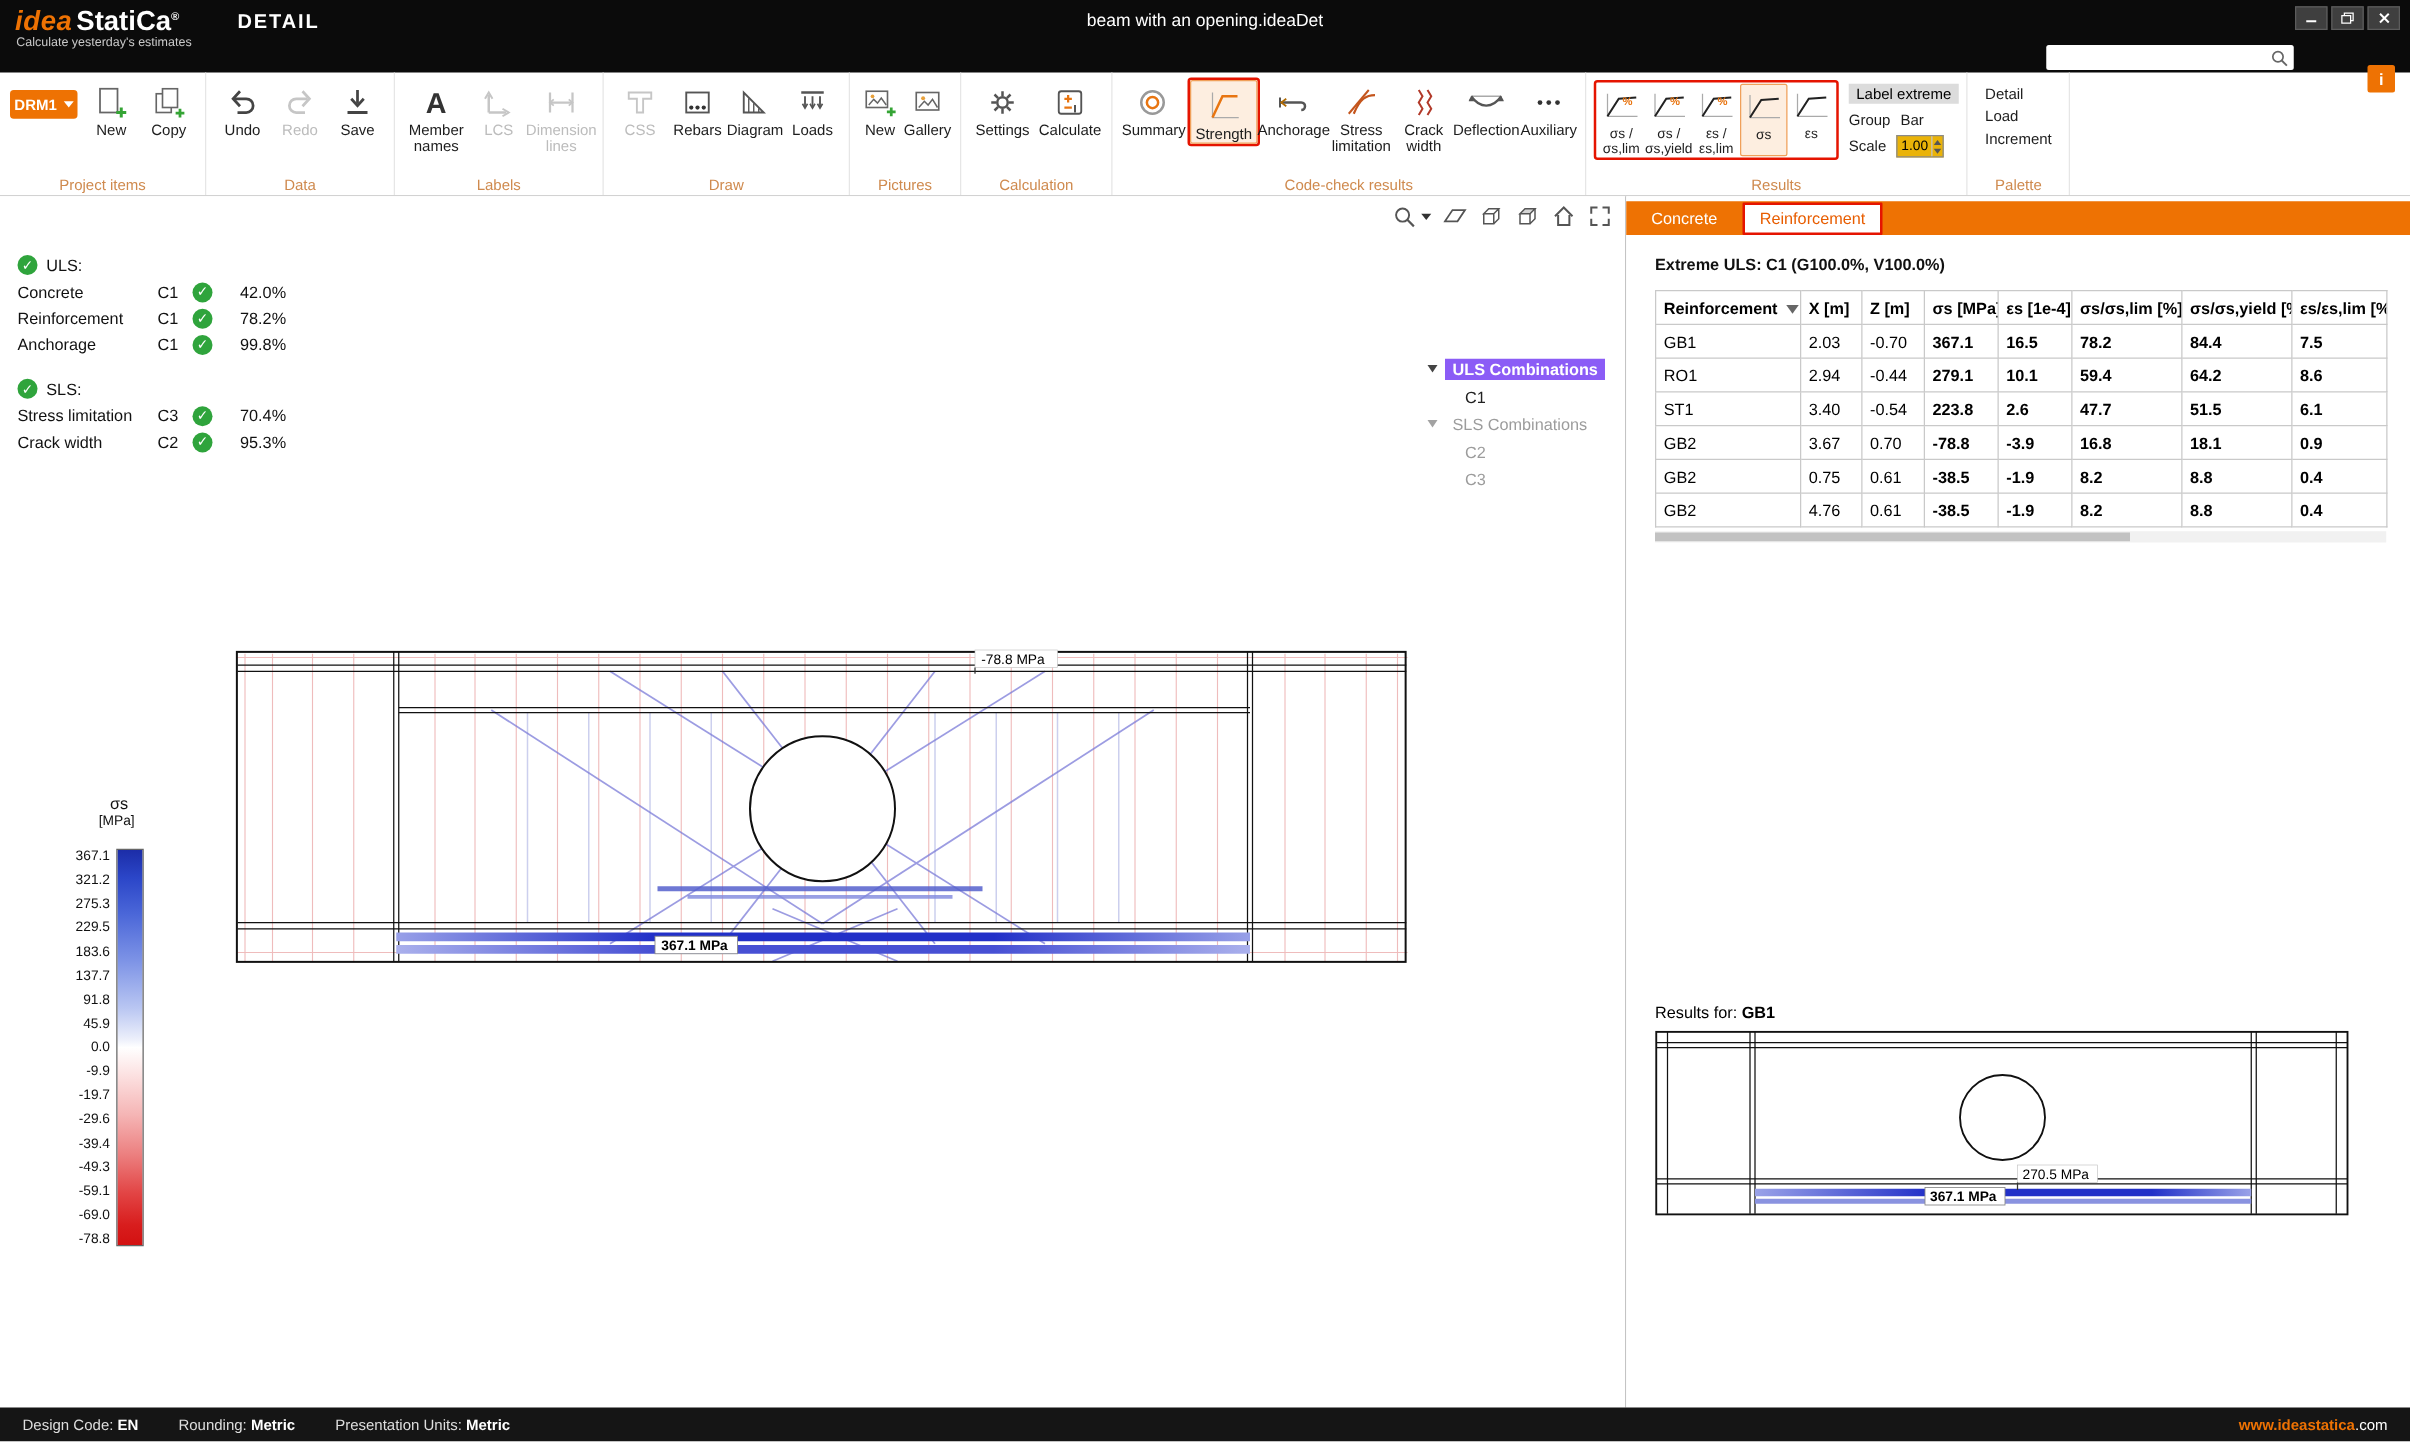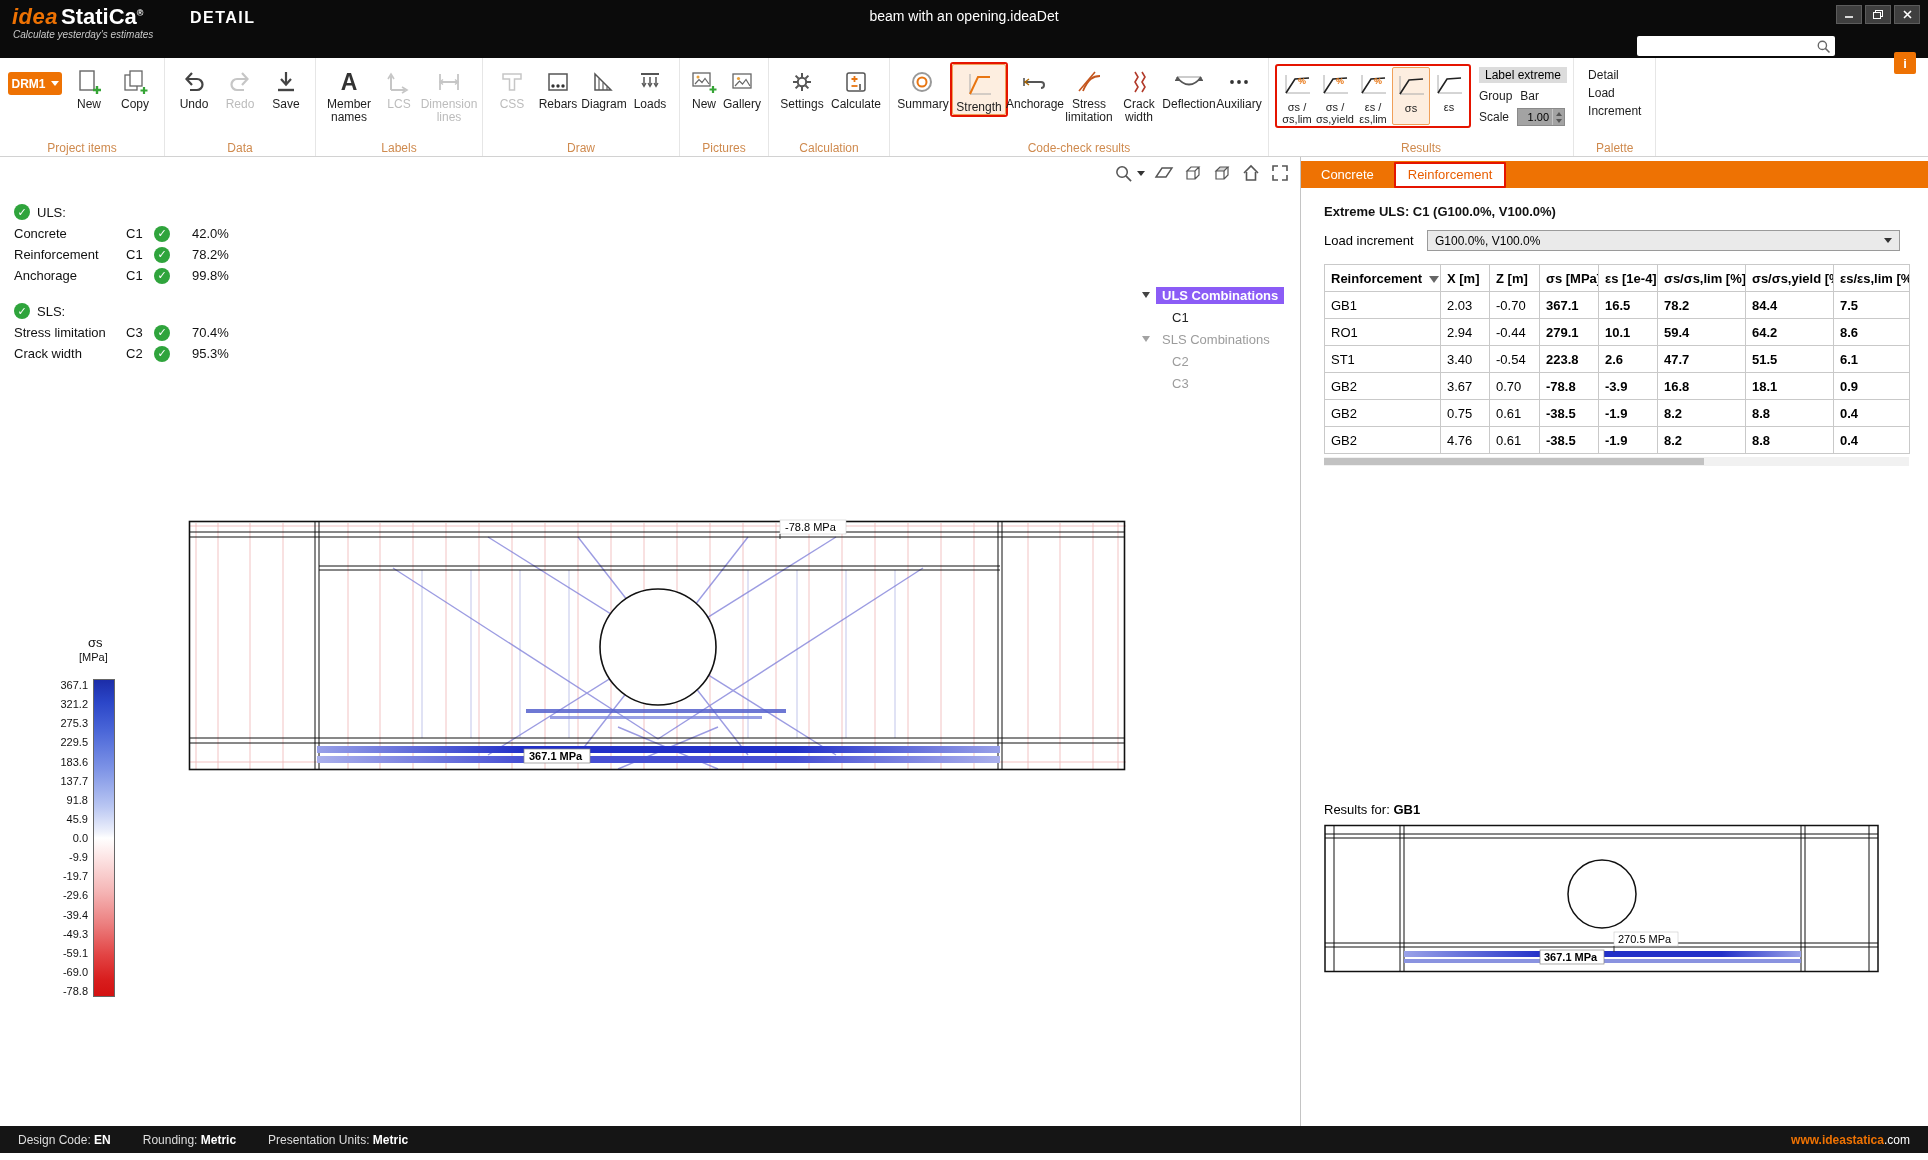--- a/index.html
+++ b/index.html
@@ -6,21 +6,21 @@
 body{font-family:"Liberation Sans",sans-serif;background:#e9e9e9}
 .app{position:relative;width:1928px;height:1160px;background:#fff;overflow:hidden}
 
 
 .header{position:absolute;top:0;left:0;width:100%;height:62px;background:#0b0b0b;color:#fff}
 .logo{position:absolute;left:12px;top:4px;font-size:22px;font-weight:bold;white-space:nowrap}
 .logo-idea{color:#ee7203;font-style:italic;letter-spacing:.5px}
 .logo-statica{color:#fff;margin-left:3px}
 .logo-reg{font-size:9px;vertical-align:super}
 .module{position:absolute;left:190px;top:9px;font-size:16px;font-weight:bold;letter-spacing:1.5px}
-.tagline{position:absolute;left:13px;top:29px;font-size:10px;font-style:italic;color:#c9c9c9}
+.tagline{position:absolute;left:13px;top:29px;font-size:10px;color:#c9c9c9}
 .doc-title{position:absolute;top:8px;left:0;width:100%;text-align:center;font-size:14px;color:#fff}
 .win-controls{position:absolute;right:8px;top:5px;display:flex;gap:3px}
 .win-btn{width:26px;height:19px;background:#3f3f3f;border:1px solid #5c5c5c;display:flex;align-items:center;justify-content:center;cursor:default}
 .tabrow{position:absolute;left:222px;top:34px;display:flex;gap:6px;height:24px}
 .tab{width:98px;text-align:center;line-height:24px;font-size:13px;background:#4e4e4e;color:#fff;border-radius:2px 2px 0 0;cursor:default}
 .tab.active{background:linear-gradient(#f58220,#e66a00);font-weight:bold}
 .search-box{position:absolute;left:1637px;top:36px;width:198px;height:20px;background:#fff;border-radius:2px;display:flex;align-items:center;padding:0 4px}
 .search-box input{flex:1;border:none;outline:none;font-size:12px;background:transparent}
 .info-btn{position:absolute;left:1894px;top:52px;width:22px;height:22px;background:#ee7203;color:#fff;font-weight:bold;font-size:13px;display:flex;align-items:center;justify-content:center;border-radius:2px;z-index:8}
 
@@ -41,21 +41,21 @@
 .callout{border:2px solid #e51400;border-radius:3px}
 .rbtn.active-tool{border:1px solid #f0a05a;background:#fdeee0;border-radius:2px}
 .res-btns{display:flex;padding:1px;margin-top:2px}
 .res-btn{display:flex;flex-direction:column;align-items:center;width:38px;padding-top:2px;cursor:default}
 .res-btn .rlabel{font-size:11px;line-height:12px}
 .res-btn.active-res{border:1px solid #f0a05a;background:#fdeee0;border-radius:2px}
 .res-opts{display:flex;flex-direction:column;gap:3px;margin-left:8px;margin-top:4px;font-size:12px}
 .res-row{display:flex;align-items:center;gap:8px;height:18px}
 .chip-extreme{background:#dcdcdc;padding:1px 6px}
 .opt-txt{color:#1d1d1d}
-.spin{display:inline-flex;border:1px solid #8a8a8a;height:18px;width:48px;background:#a3a3a3}
+.spin{display:inline-flex;border:1px solid #8a8a8a;height:18px;width:38px;background:#eab308}
 .spin-val{flex:1;font-size:11px;padding:2px 3px;text-align:right}
 .spin-btns{width:12px;border-left:1px solid #c4c4c4;display:flex;flex-direction:column;align-items:center;justify-content:center;gap:3px}
 .tri-up{width:0;height:0;border-left:3px solid transparent;border-right:3px solid transparent;border-bottom:4px solid #555}
 .tri-dn{width:0;height:0;border-left:3px solid transparent;border-right:3px solid transparent;border-top:4px solid #555}
 .pal-col{display:flex;flex-direction:column;gap:4px;margin-top:6px;font-size:12px;padding:0 8px}
 
 
 .canvas{position:absolute;top:157px;left:0;width:1300px;height:969px;background:#fff}
 .divider{position:absolute;top:157px;left:1300px;width:1px;height:969px;background:#c4c4c4}
 .panel{position:absolute;top:157px;left:1301px;width:627px;height:969px;background:#fff}
@@ -706,27 +706,20 @@
 
   <div class="divider"></div>
 
   <div class="panel">
     <div class="panel-tabs">
       <span class="ptab">Concrete</span>
       <span class="ptab selected">Reinforcement</span>
     </div>
     <div class="panel-body">
       <div class="extreme-title">Extreme ULS: C1 (G100.0%, V100.0%)</div>
-      <div class="load-row">
-        <span class="load-label">Load increment</span>
-        <div class="load-select">
-          <span>G100.0%, V100.0%</span>
-          <span class="dd-arrow"></span>
-        </div>
-      </div>
       <table class="rtable">
         <colgroup>
             <col style="width: 116px;">
             <col style="width: 49px;">
             <col style="width: 50px;">
             <col style="width: 59px;">
             <col style="width: 59px;">
             <col style="width: 88px;">
             <col style="width: 88px;">
             <col style="width: 76px;">

